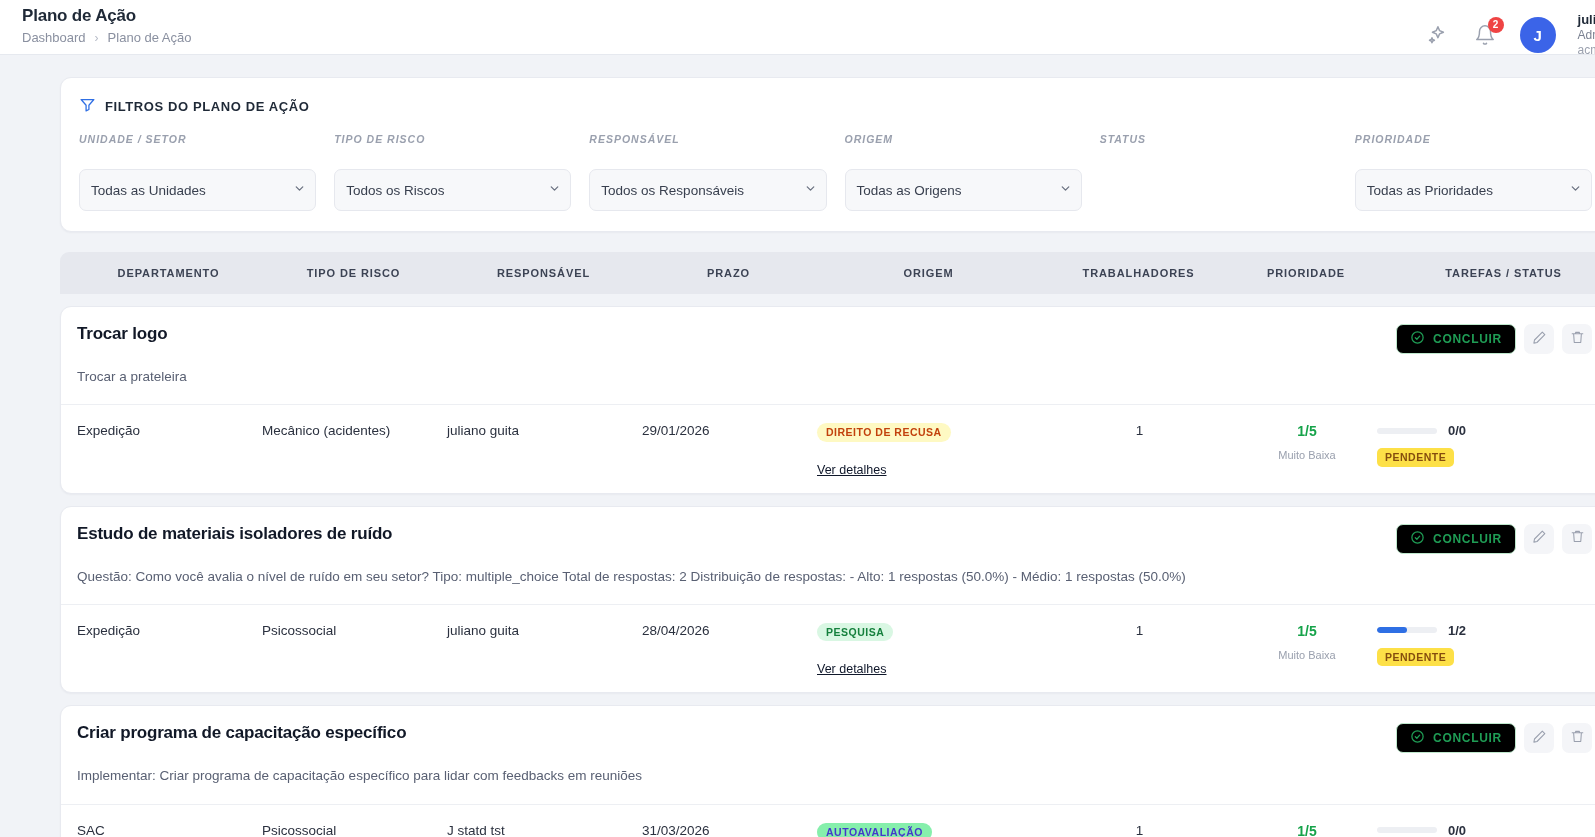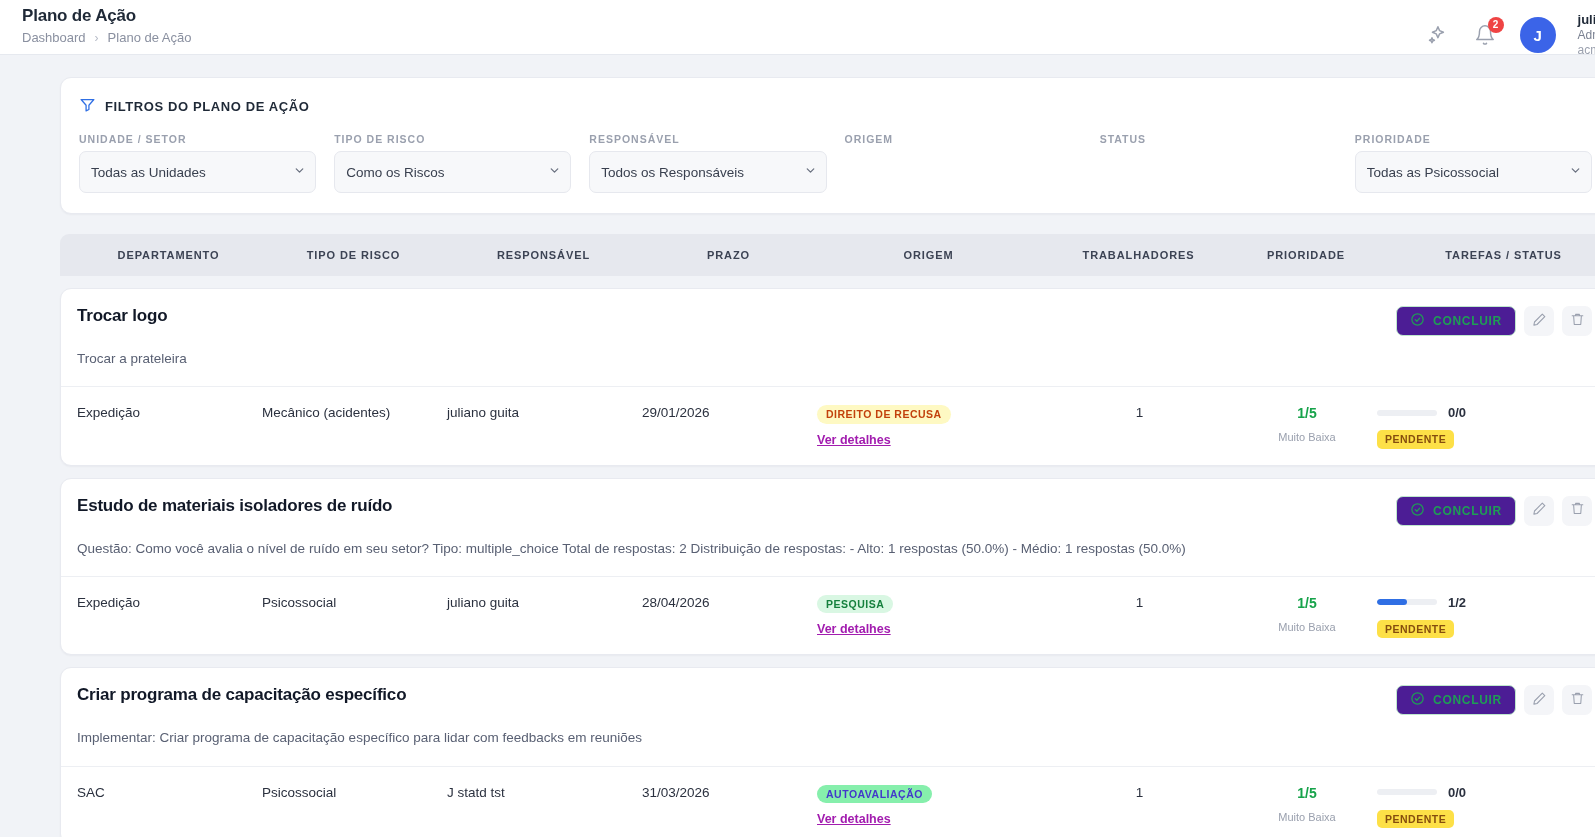--- a/index.html
+++ b/index.html
@@ -104,21 +104,22 @@
   .filters-grid {
     display: grid;
     grid-template-columns: repeat(6, 1fr);
     gap: 0 18px;
   }
   .flabel {
     font-size: 10.5px;
     font-weight: bold;
     letter-spacing: 1px;
     color: #9aa0ae;
-    margin-bottom: 6px;
+    margin-bottom: 24px;
+    font-style: italic;
   }
   .fselect {
     position: relative;
     background: #f7f8fa;
     border: 1px solid #e6e8ee;
     border-radius: 7px;
     height: 42px;
     display: flex; align-items: center;
     padding: 0 28px 0 11px;
     font-size: 13.5px;
@@ -168,21 +169,21 @@
   }
   .card-title {
     font-size: 17px;
     font-weight: bold;
     color: #111827;
     letter-spacing: -.2px;
   }
   .card-actions { display: flex; align-items: center; gap: 8px; }
   .btn-concluir {
     display: flex; align-items: center; gap: 8px;
-    background: #4c1d95;
+    background: #000000;
     border: 1px solid #bfe8cd;
     color: #1f9d55;
     border-radius: 7px;
     height: 30px;
     padding: 0 13px;
     font-size: 12px;
     font-weight: bold;
     letter-spacing: .7px;
   }
   .icon-sq {
@@ -216,25 +217,24 @@
     letter-spacing: .5px;
     border-radius: 11px;
     padding: 4px 9px;
     line-height: 1;
   }
   .badge-red    { background: #fef9c3; color: #c2410c; }
   .badge-green  { background: #d9f7e3; color: #15803d; }
   .badge-purple { background: #86efac; color: #4338ca; text-align: center; }
   .ver-detalhes {
     display: block;
-    margin-top: 9px;
+    margin-top: 21px;
     font-size: 12.5px;
-    color: #a21caf;
+    color: #0f172a;
     text-decoration: underline;
-    font-weight: bold;
   }
 
   .prio { text-align: center; padding-top: 2px; }
   .prio-num { font-size: 14px; font-weight: bold; color: #16a34a; }
   .prio-lab { font-size: 11px; color: #9aa0ae; margin-top: 10px; }
 
   .task-wrap { padding-top: 2px; }
   .task-line { display: flex; align-items: center; gap: 11px; }
   .bar {
     width: 60px; height: 6px;
@@ -314,21 +314,21 @@
             <svg width="13" height="13" viewBox="0 0 24 24" fill="none" stroke="currentColor" stroke-width="2.4" stroke-linecap="round" stroke-linejoin="round">
                 <path d="M6 9l6 6 6-6"></path>
               </svg>
           </span>
         </div>
       </div>
 
       <div>
         <div class="flabel">TIPO DE RISCO</div>
         <div class="fselect">
-          <span>Como os Riscos</span>
+          <span>Todos os Riscos</span>
           <span class="chev">
             <svg width="13" height="13" viewBox="0 0 24 24" fill="none" stroke="currentColor" stroke-width="2.4" stroke-linecap="round" stroke-linejoin="round">
                 <path d="M6 9l6 6 6-6"></path>
               </svg>
           </span>
         </div>
       </div>
 
       <div>
         <div class="flabel">RESPONSÁVEL</div>
@@ -337,30 +337,38 @@
           <span class="chev">
             <svg width="13" height="13" viewBox="0 0 24 24" fill="none" stroke="currentColor" stroke-width="2.4" stroke-linecap="round" stroke-linejoin="round">
                 <path d="M6 9l6 6 6-6"></path>
               </svg>
           </span>
         </div>
       </div>
 
       <div>
         <div class="flabel">ORIGEM</div>
+        <div class="fselect">
+          <span>Todas as Origens</span>
+          <span class="chev">
+            <svg width="13" height="13" viewBox="0 0 24 24" fill="none" stroke="currentColor" stroke-width="2.4" stroke-linecap="round" stroke-linejoin="round">
+                <path d="M6 9l6 6 6-6"></path>
+              </svg>
+          </span>
+        </div>
       </div>
 
       <div>
         <div class="flabel">STATUS</div>
       </div>
 
       <div>
         <div class="flabel">PRIORIDADE</div>
         <div class="fselect">
-          <span>Todas as Psicossocial</span>
+          <span>Todas as Prioridades</span>
           <span class="chev">
             <svg width="13" height="13" viewBox="0 0 24 24" fill="none" stroke="currentColor" stroke-width="2.4" stroke-linecap="round" stroke-linejoin="round">
                 <path d="M6 9l6 6 6-6"></path>
               </svg>
           </span>
         </div>
       </div>
 
     </div>
   </div>

